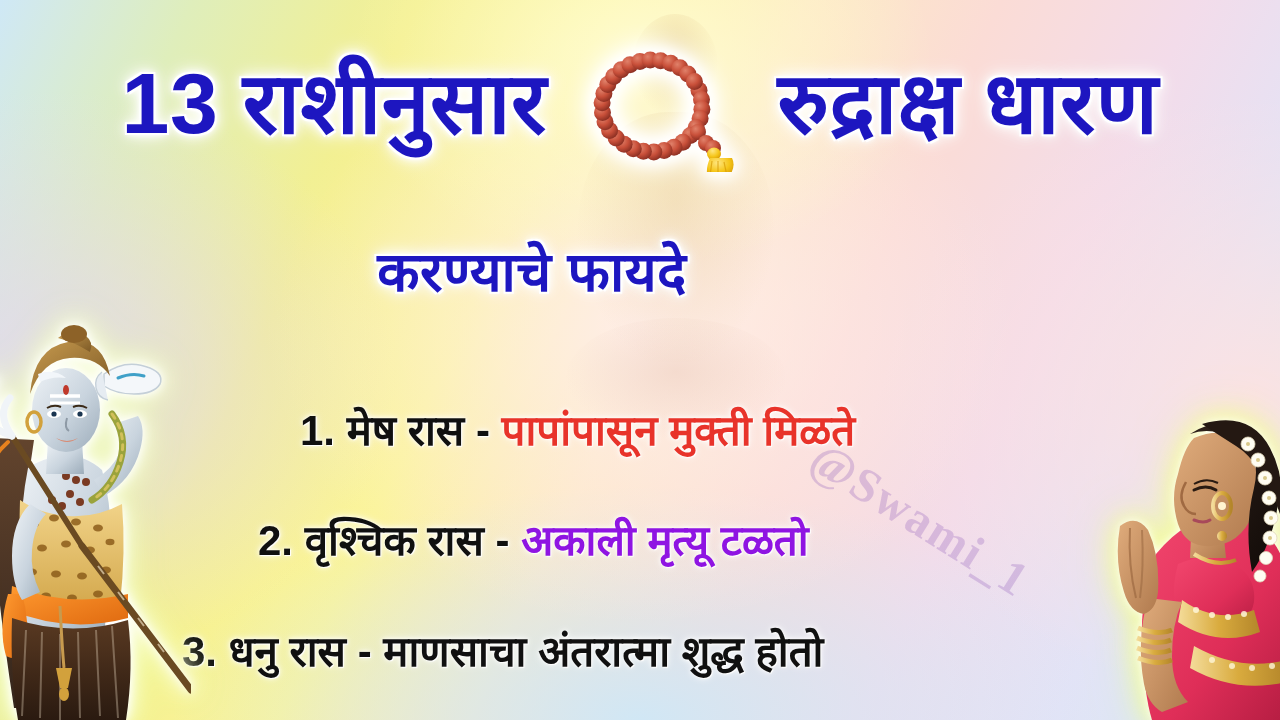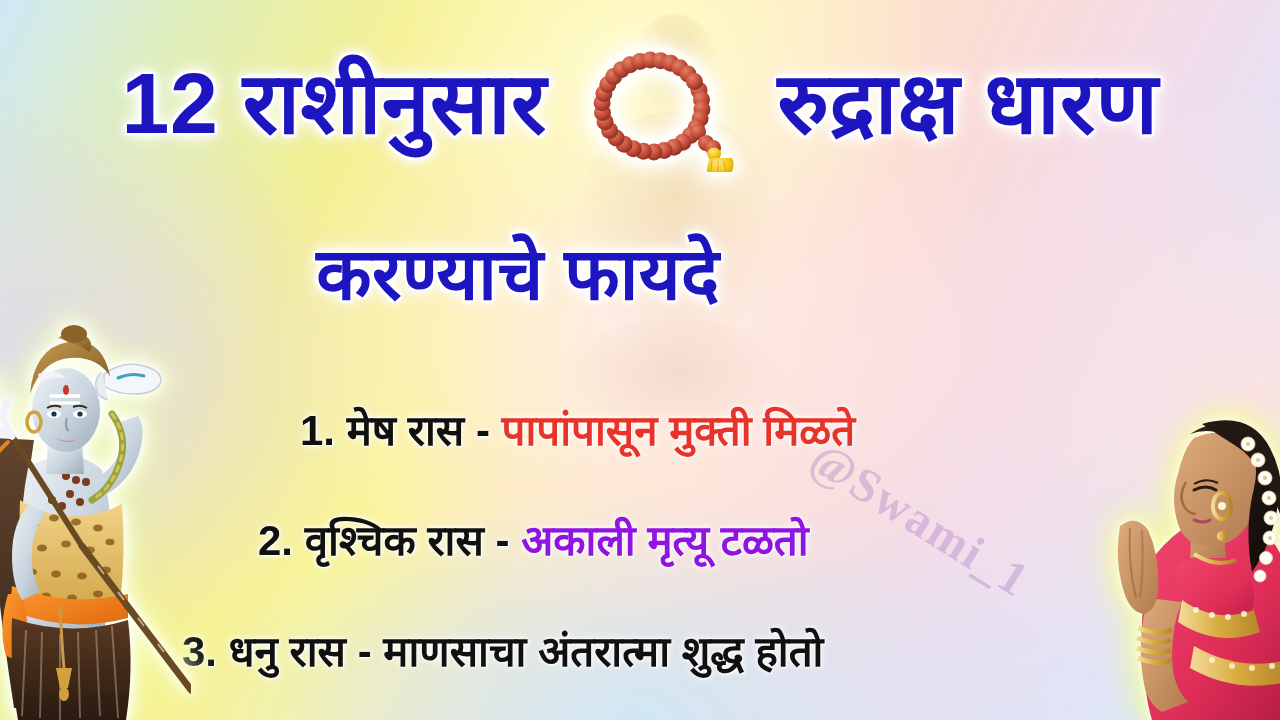--- a/index.html
+++ b/index.html
@@ -40,21 +40,21 @@
     background:radial-gradient(ellipse at 50% 45%, rgba(226,188,168,.34), rgba(226,188,168,0) 72%);}
 
   
   .title-wrap{position:absolute;left:0;top:0;width:1280px;z-index:6;}
   .title-line{
     text-align:center;white-space:nowrap;
     font-family:"Liberation Sans","DejaVu Sans",sans-serif;
     font-weight:700;letter-spacing:.5px;
   }
   .t1{position:absolute;left:0;top:48px;width:1280px;font-size:86px;line-height:96px;}
-  .t2{position:absolute;left:2px;top:220px;width:1032px;font-size:72px;line-height:96px;}
+  .t2{position:absolute;left:16px;top:220px;width:1032px;font-size:55px;line-height:96px;}
   .t1 .seg,.t2 .seg{
     display:inline-block;vertical-align:middle;
     color:#1d16c0;
     text-shadow:
       0 0 3px #fff, 0 0 3px #fff, 0 0 6px #fff, 0 0 6px #fff,
       0 0 11px #fff, 0 0 16px #fff, 0 0 22px #fff,
       2px 2px 0 #fff, -2px 2px 0 #fff, 2px -2px 0 #fff, -2px -2px 0 #fff;
   }
 
   
@@ -106,21 +106,21 @@
   <div class="ghost">
     <div class="head"></div>
     <div class="body"></div>
     <div class="lap"></div>
   </div>
 
   <div class="watermark">@Swami_1</div>
 
   <div class="title-wrap">
     <div class="title-line t1">
-      <span class="seg">12 राशीनुसार</span>
+      <span class="seg">13 राशीनुसार</span>
       <span style="display:inline-block;width:182px;"></span>
       <span class="seg">रुद्राक्ष धारण</span>
     </div>
     <div class="title-line t2">
       <span class="seg">करण्याचे  फायदे</span>
     </div>
   </div>
 
   <svg class="mala" viewBox="0 0 160 124">
     <defs>

